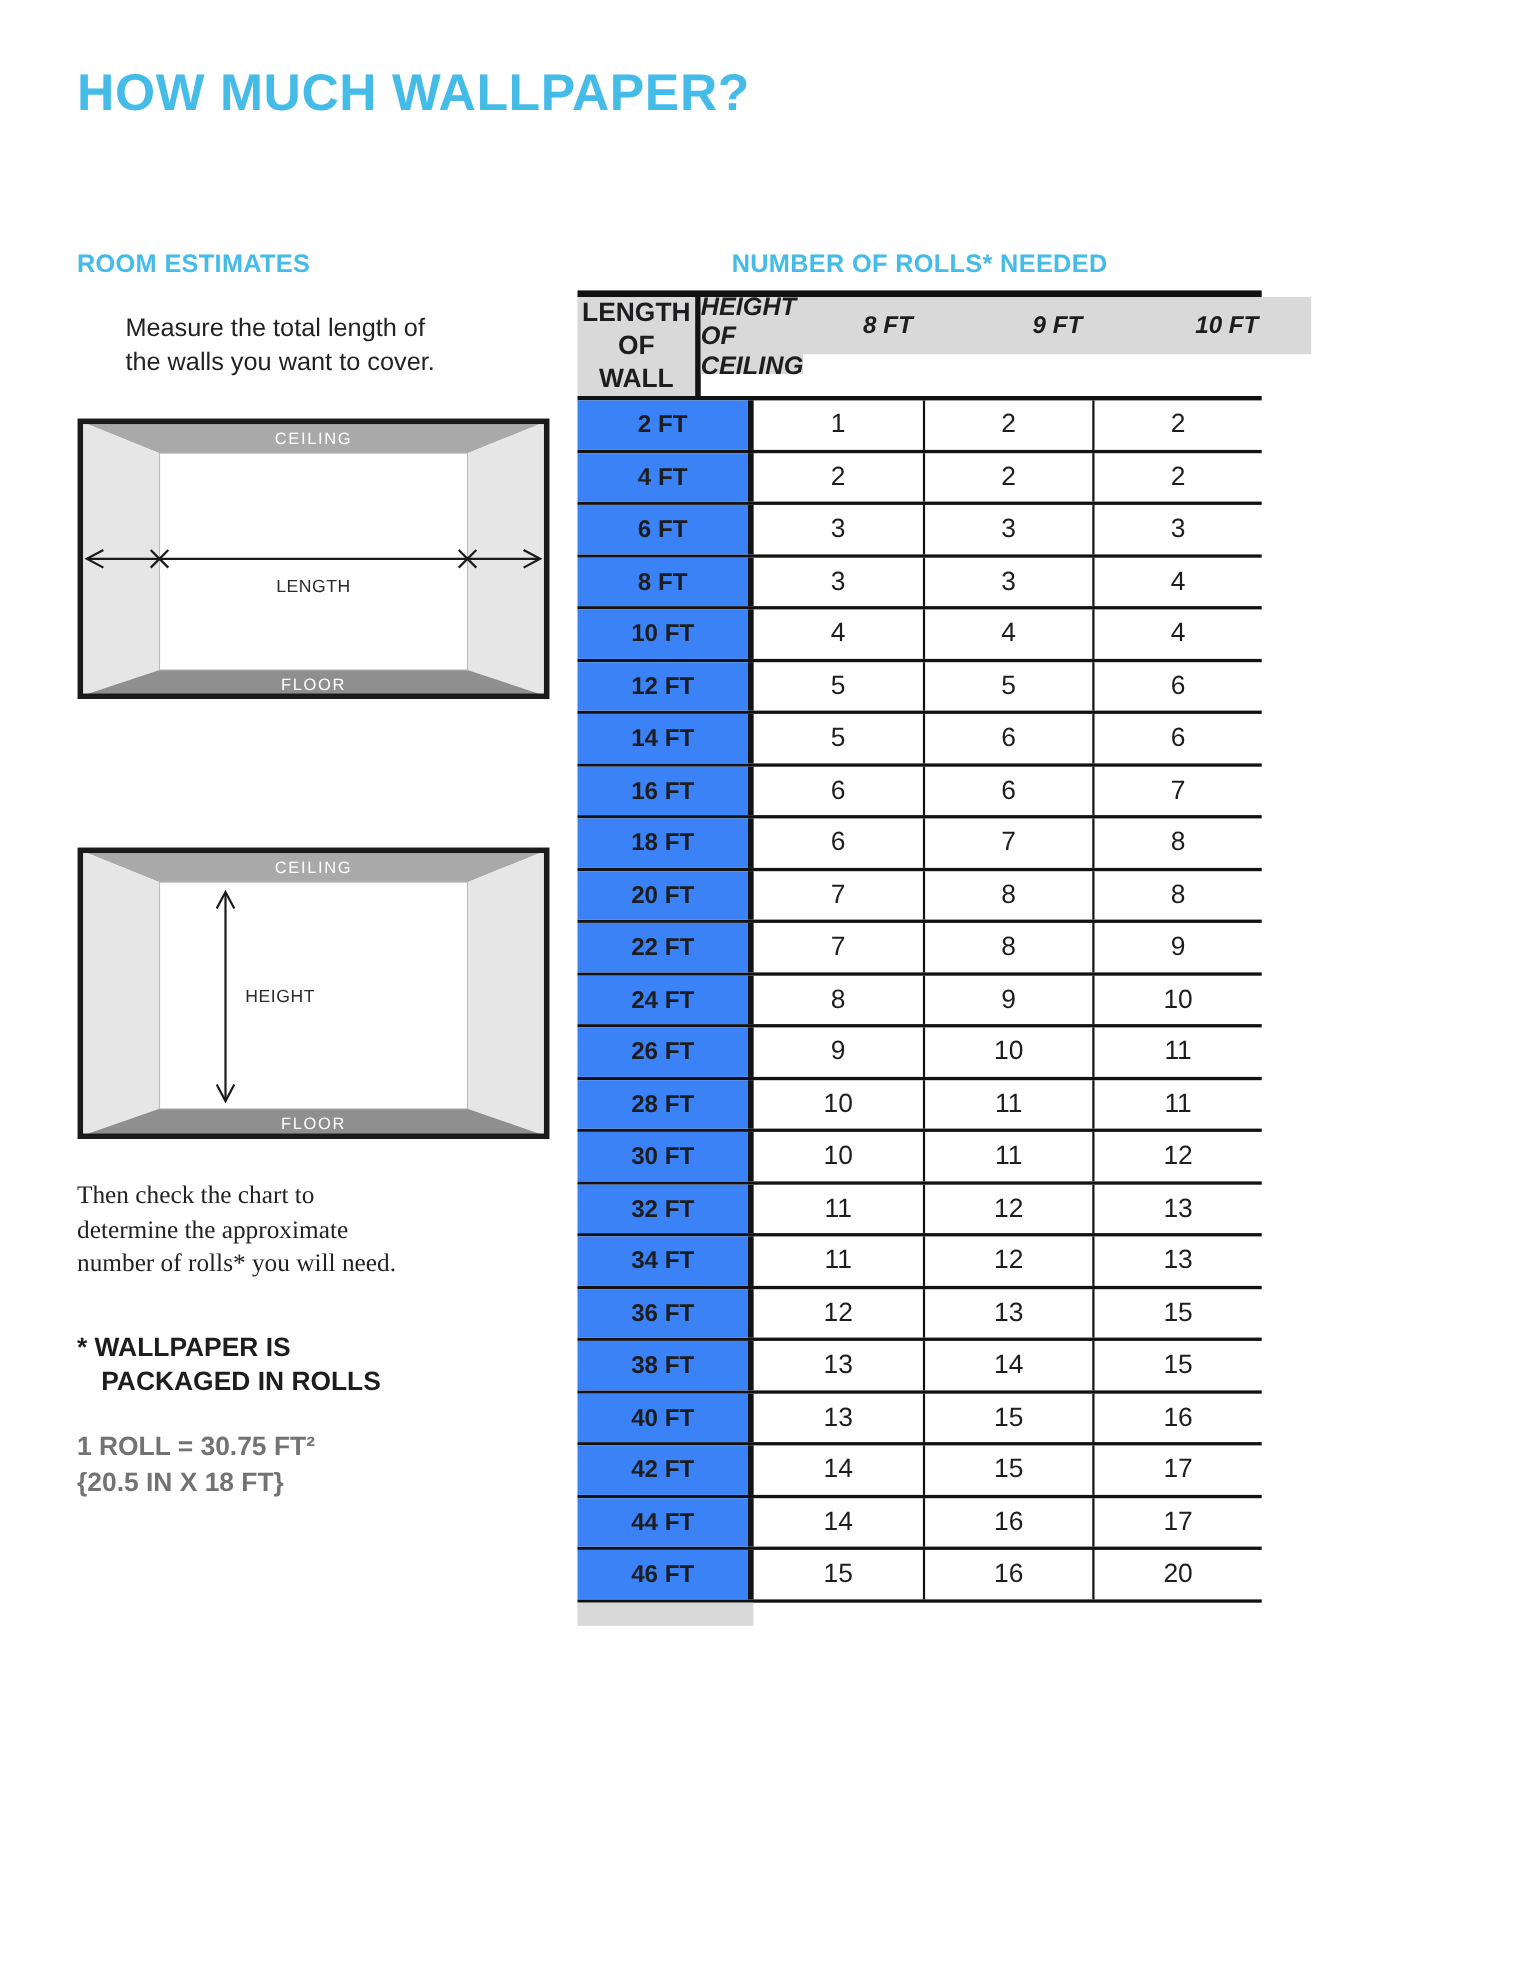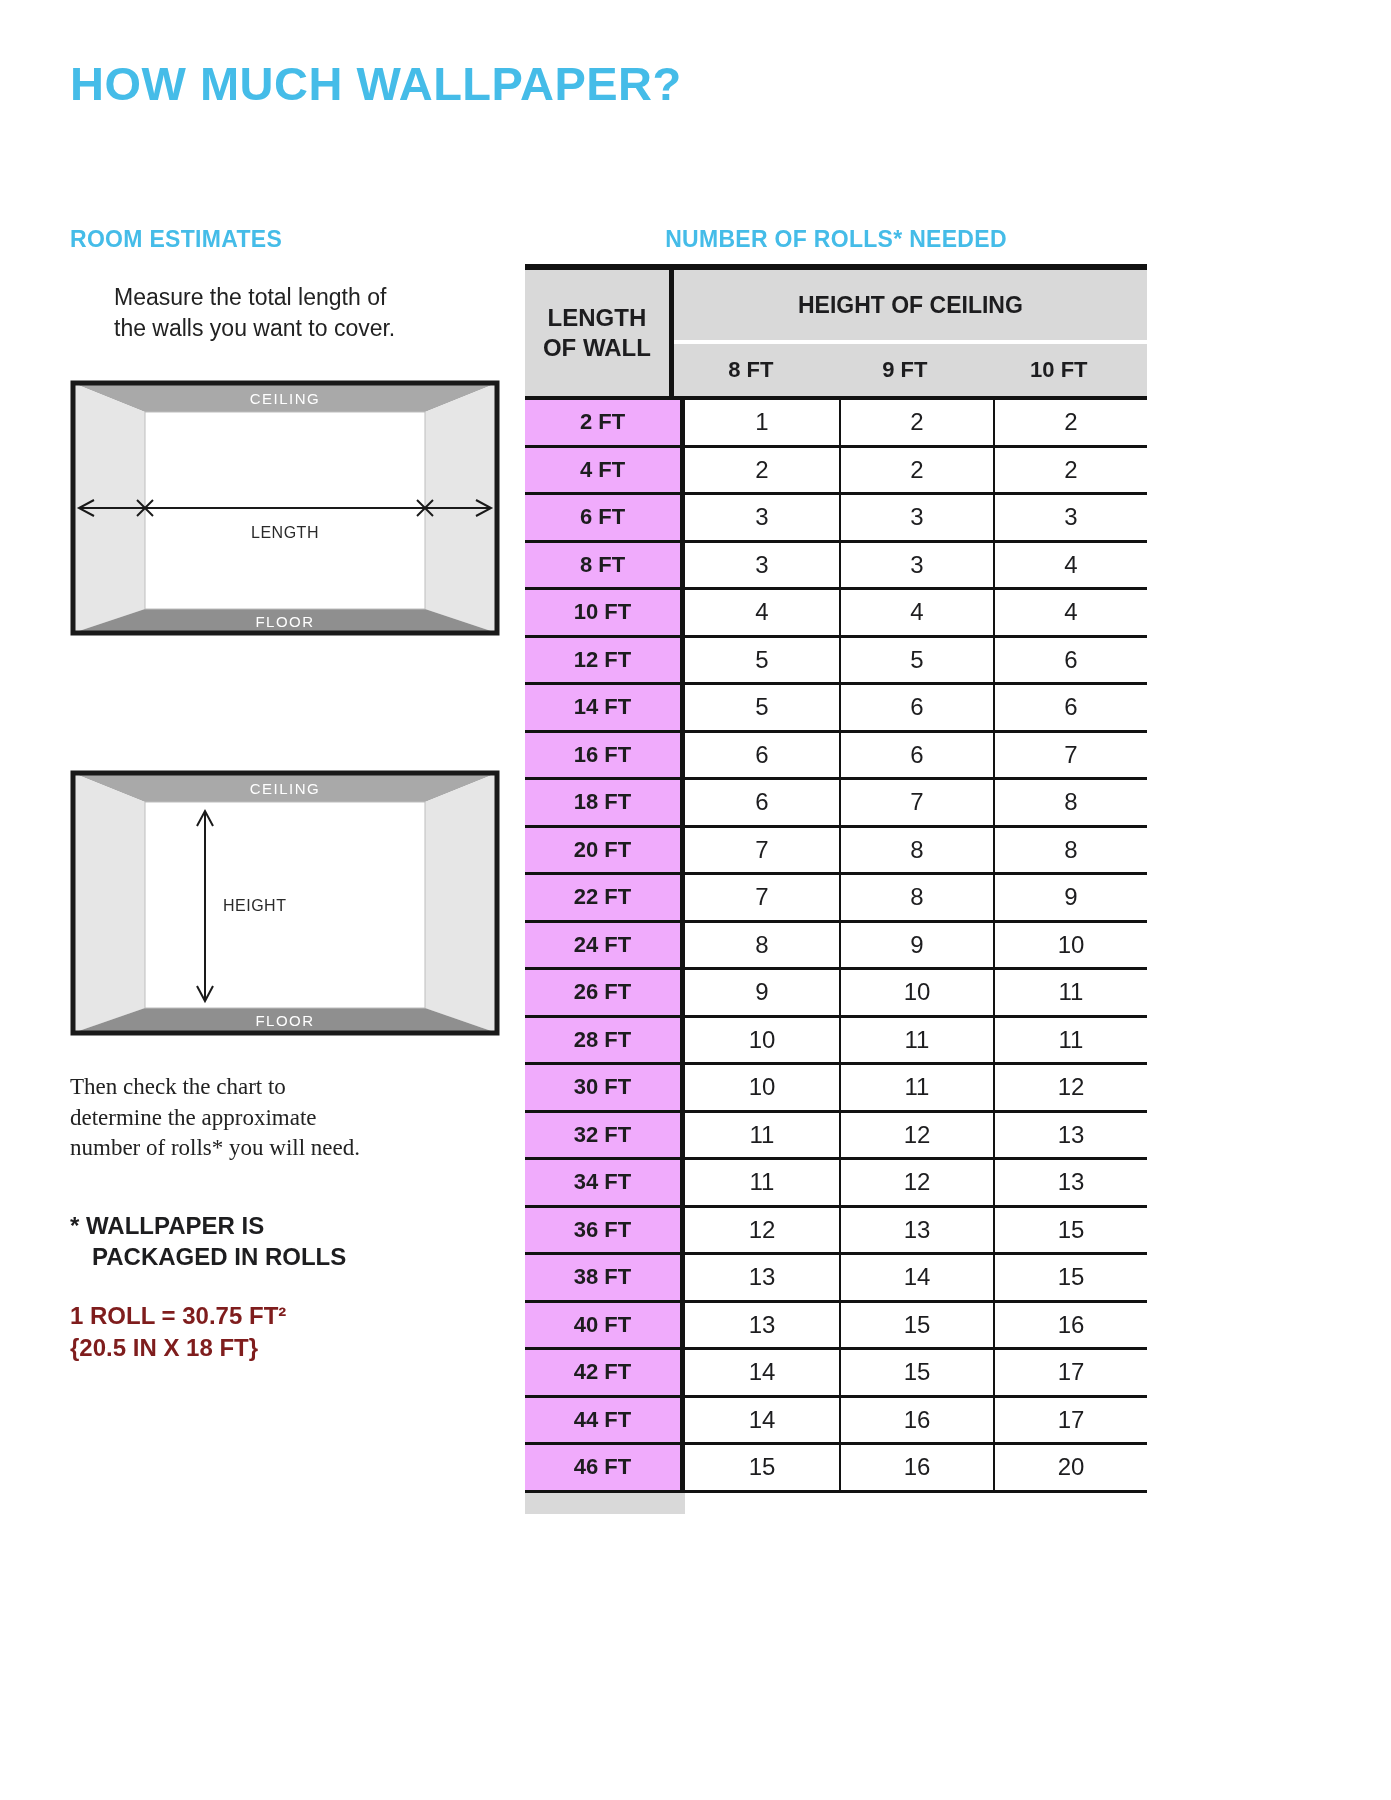--- a/index.html
+++ b/index.html
@@ -26,46 +26,46 @@
 
   .diagram { position: absolute; left: 70px; }
   .diagram1 { top: 380px; }
   .diagram2 { top: 770px; }
   svg text { font-family: "Liberation Sans", sans-serif; }
   .band-label { fill: #ffffff; font-size: 15px; letter-spacing: 1.5px; }
   .measure-label { fill: #2a2a2a; font-size: 16px; letter-spacing: 0.5px; }
 
   .note { position: absolute; left: 70px; top: 1210px; font-size: 24px; font-weight: bold; color: #1d1d1f; line-height: 1.3; }
   .note .indent { padding-left: 22px; }
-  .rollinfo { position: absolute; left: 70px; top: 1300px; font-size: 24px; font-weight: bold; color: #7f1d1d; line-height: 1.35; }
+  .rollinfo { position: absolute; left: 70px; top: 1300px; font-size: 24px; font-weight: bold; color: #737373; line-height: 1.35; }
 
   
   .tablewrap { position: absolute; left: 525px; top: 264px; width: 622px; }
   .thead { display: flex; border-top: 6px solid #121212; border-bottom: 4px solid #121212; }
   .corner {
     width: 160px; background: #d9d9d9; border-right: 5px solid #121212;
     display: flex; align-items: center; justify-content: center;
     text-align: center; font-weight: bold; font-size: 24px; line-height: 1.25;
     white-space: pre-line; color: #1d1d1f;
   }
-  .headright { width: 510px; display: flex; flex-direction: column; }
+  .headright { width: 510px; display: flex; flex-direction: row; font-style: italic; }
   .groupband {
     height: 70px; background: #d9d9d9; display: flex; align-items: center; justify-content: center;
     font-weight: bold; font-size: 23px; color: #1d1d1f;
   }
   .gap { height: 4px; background: #ffffff; }
   .colband { height: 52px; display: flex; background: #d9d9d9; }
   .colband .ch {
     width: 154px; display: flex; align-items: center; justify-content: center;
     font-weight: bold; font-size: 22px; color: #1d1d1f;
   }
   .trow { display: flex; height: 47.5px; border-bottom: 3px solid #121212; }
   .tcell { display: flex; align-items: center; justify-content: center; }
   .rowhead {
-    width: 160px; background: #f0abfc; border-right: 5px solid #121212;
+    width: 160px; background: #3b82f6; border-right: 5px solid #121212;
     font-weight: bold; font-size: 22px; color: #1d1d1f;
   }
   .num { width: 154px; font-size: 24px; color: #1d1d1f; }
   .num + .num { border-left: 2px solid #121212; }
   .stub { width: 160px; height: 21px; background: #d9d9d9; }
 </style>
 </head>
 <body>
 
 <div class="page">

